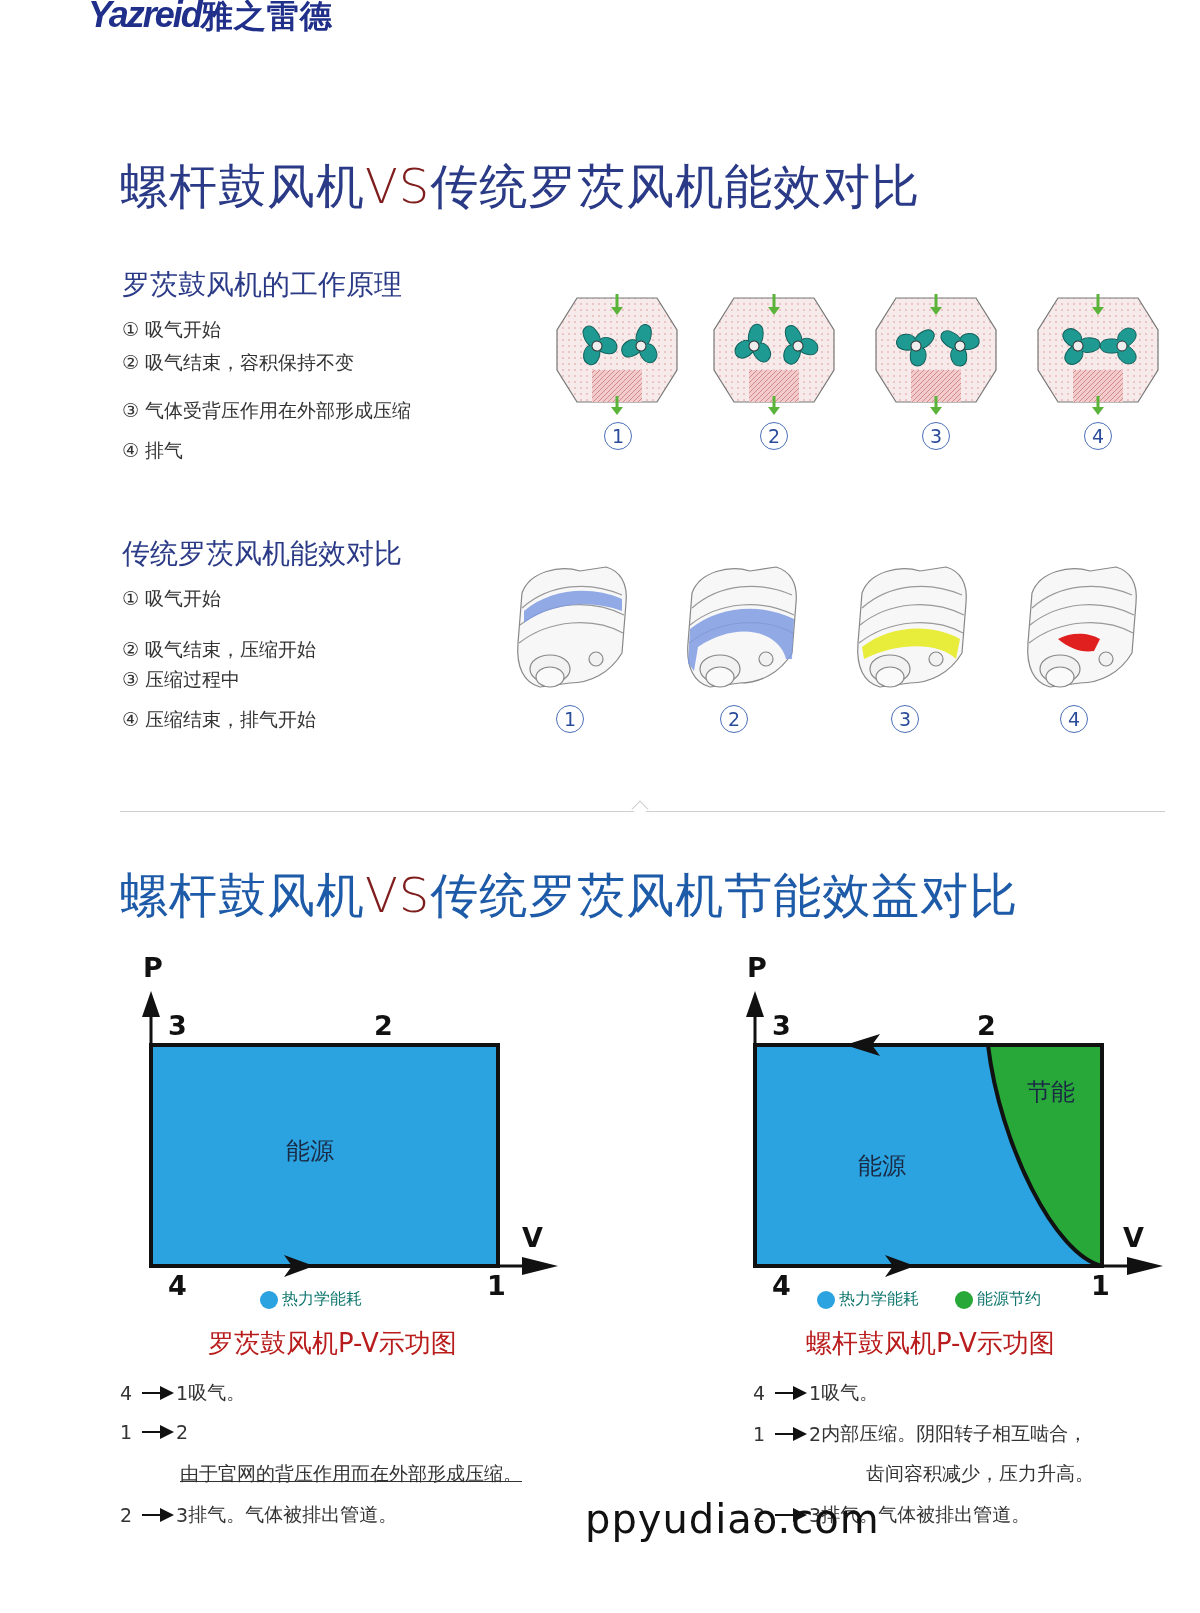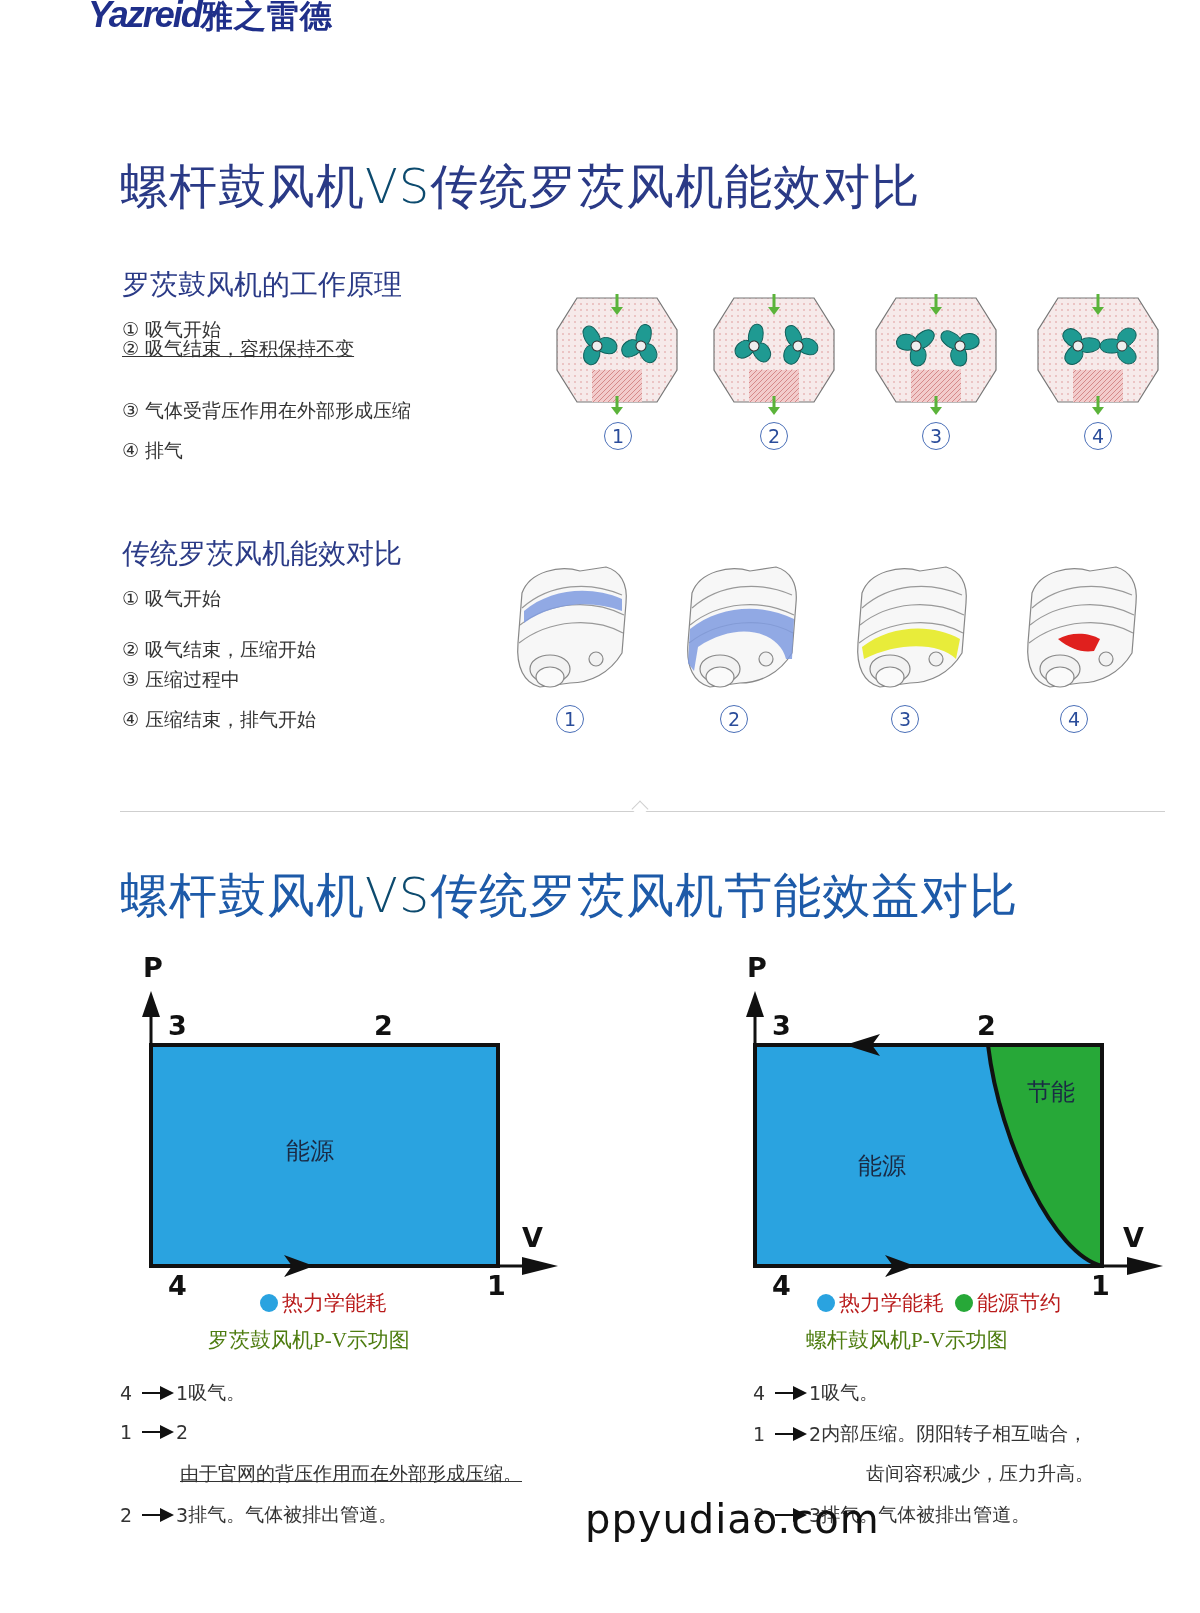--- a/index.html
+++ b/index.html
@@ -3,54 +3,54 @@
 <meta charset="utf-8">
 <style>
   * { box-sizing: border-box; margin: 0; padding: 0; }
   body { width: 1200px; height: 1613px; background: #ffffff; position: relative; overflow: hidden;
          font-family: "DejaVu Sans", "Liberation Sans", sans-serif; color: #333; }
   .abs { position: absolute; }
   .logo { left: 88px; top: -6px; font-family: "Liberation Sans", sans-serif; font-weight: 900;
           font-size: 36px; color: #1f2f8a; letter-spacing: -2px; font-style: italic; }
   .logo .cn { font-style: normal; letter-spacing: 1px; font-size: 32px; }
   .big-title { left: 120px; font-size: 48px; font-weight: 300; color: #2a3a86; letter-spacing: 1px; white-space: nowrap; }
-  .big-title .vs { color: #0c4a6e; }
+  .big-title .vs { color: #7f1d1d; }
   .big-title.t2 { color: #1d5aa8; }
   .sub-title { left: 122px; font-size: 28px; color: #2a3a86; }
   .step { left: 122px; font-size: 19px; color: #333; }
   .circ { width: 28px; height: 28px; border: 1.5px solid #4a6fb8; border-radius: 50%;
           display: flex; align-items: center; justify-content: center; color: #2a4c9a; font-size: 19px; }
   .divider { left: 120px; top: 811px; width: 1045px; height: 1px; background: #cfcfcf; }
   .divider-notch { left: 634px; top: 803px; width: 12px; height: 12px; border-left: 1px solid #cfcfcf;
                    border-top: 1px solid #cfcfcf; transform: rotate(45deg); background: #fff; }
   .axis-lbl { font-family: "DejaVu Sans", sans-serif; font-size: 27px; font-weight: bold; color: #111; }
   .region-lbl { font-size: 24px; color: #1a2a44; }
-  .legend { font-size: 21px; color: #b91c1c; display: flex; align-items: center; gap: 4px; }
+  .legend { font-size: 16px; color: #0f766e; display: flex; align-items: center; gap: 4px; }
   .dot { width: 18px; height: 18px; border-radius: 50%; display: inline-block; }
-  .caption { font-size: 21px; color: #4d7c0f; font-family: Liberation Serif, serif; }
+  .caption { font-size: 26px; color: #b91c1c; }
   .desc { font-size: 19px; color: #333; white-space: nowrap; display: flex; align-items: center; }
   .arrow { display: inline-flex; align-items: center; margin: 0 2px 0 10px; }
   .arrow .line { width: 18px; height: 2px; background: #111; }
   .arrow .head { width: 0; height: 0; border-top: 7px solid transparent; border-bottom: 7px solid transparent; border-left: 14px solid #111; }
   .watermark { left: 585px; top: 1496px; font-size: 40px; color: #111; font-family: "DejaVu Sans", sans-serif; letter-spacing: 1px; }
 </style>
 </head>
 <body>
 
 <div class="abs logo">
   <span>Yazreid</span><span class="cn">雅之雷德</span>
 </div>
 
 <div class="abs big-title" style="top:155px;">
   <span>螺杆鼓风机</span><span class="vs">VS</span><span>传统罗茨风机能效对比</span>
 </div>
 
 <div class="abs sub-title" style="top:266px;">罗茨鼓风机的工作原理</div>
 <div class="abs step" style="top:317px;">① 吸气开始</div>
-<div class="abs step" style="top:336px;text-decoration:underline;">② 吸气结束，容积保持不变</div>
+<div class="abs step" style="top:350px;">② 吸气结束，容积保持不变</div>
 <div class="abs step" style="top:398px;">③ 气体受背压作用在外部形成压缩</div>
 <div class="abs step" style="top:438px;">④ 排气</div>
 
 <svg class="abs" style="left:550px; top:285px;" width="620" height="130">
   <defs>
     <pattern id="dots" width="6" height="6" patternUnits="userSpaceOnUse">
       <rect width="6" height="6" fill="#f6eaea"></rect>
         <circle cx="2" cy="2" r="1" fill="#e8b7b7"></circle>
     </pattern>
     <pattern id="hatch" width="5" height="5" patternUnits="userSpaceOnUse">

